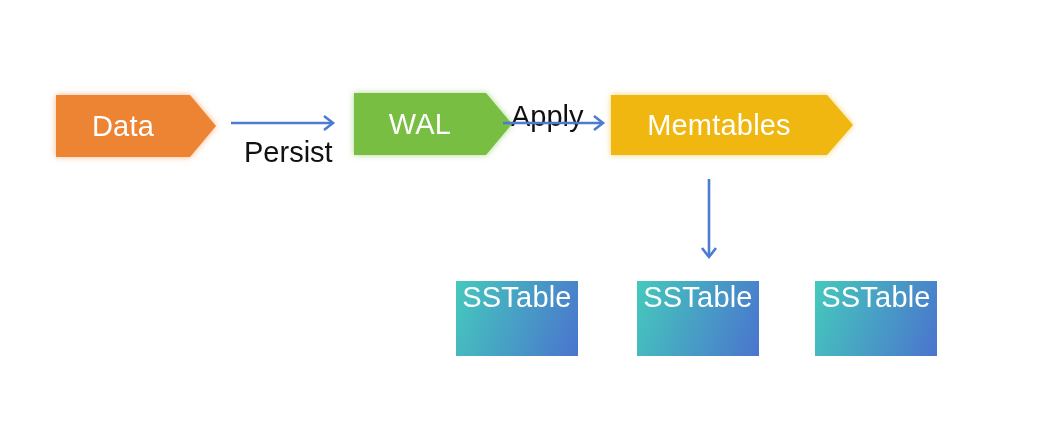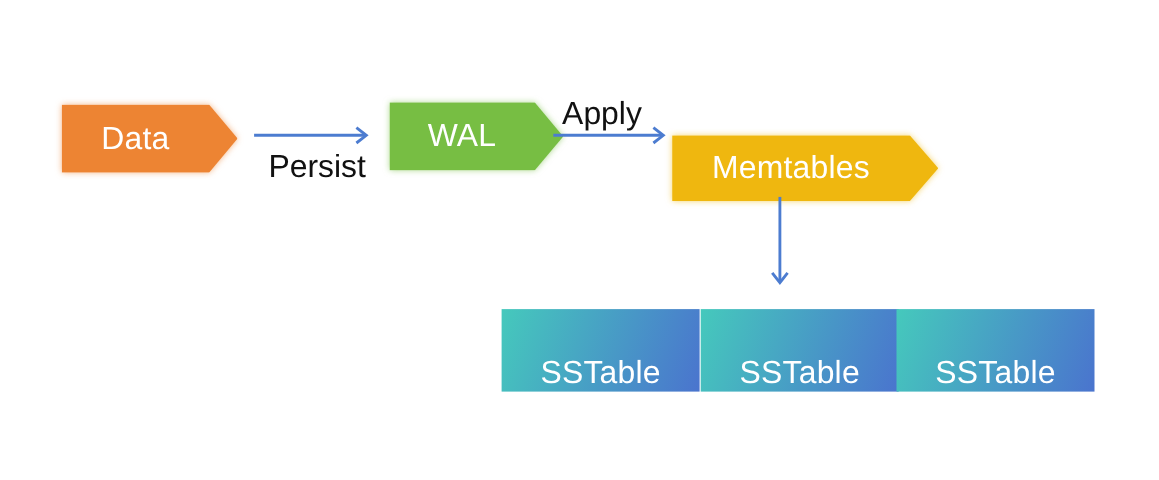--- a/index.html
+++ b/index.html
@@ -11,21 +11,21 @@
   .canvas {
     position: relative;
     width: 1054px;
     height: 436px;
     background: #ffffff;
     overflow: hidden;
   }
   .shape-wrap { position: absolute; }
   .glow-orange { filter: drop-shadow(0 0 3px rgba(237,132,51,0.6)); }
   .glow-green  { filter: drop-shadow(0 0 3px rgba(119,190,67,0.6)); }
-  .glow-gold   { filter: drop-shadow(0 0 3px rgba(239,183,15,0.6)); margin-top: 28px; }
+  .glow-gold   { filter: drop-shadow(0 0 3px rgba(239,183,15,0.6)); }
   .pentagon {
     width: 100%;
     height: 100%;
     display: flex;
     align-items: center;
     justify-content: center;
     box-sizing: border-box;
     padding-right: 26px;
     color: #ffffff;
     font-size: 29px;
@@ -39,25 +39,25 @@
     position: absolute;
     font-size: 29px;
     color: #111111;
     white-space: nowrap;
     line-height: 1.15;
   }
   .arrow { position: absolute; overflow: visible; }
   .sstable {
     position: absolute;
     top: 281px;
-    width: 180px;
+    width: 122px;
     height: 75px;
     background: linear-gradient(110deg, #45C9BC, #4A74CE);
     display: flex;
-    align-items: flex-end;
+    align-items: flex-start;
     justify-content: center;
     color: #ffffff;
     font-size: 29px;
     letter-spacing: 0.2px;
   }
 </style>
 </head>
 <body>
 
 <div class="canvas">
@@ -73,21 +73,21 @@
     <line x1="3" y1="11" x2="104" y2="11" stroke="#4C7CD0" stroke-width="2.6"></line>
     <polyline points="96,4 105,11 96,18" fill="none" stroke="#4C7CD0" stroke-width="2.6"></polyline>
   </svg>
 
   <div class="shape-wrap glow-green" style="left:342px; top:93px; width:158px; height:62px;">
     <div class="pentagon fill-green">
       <span>WAL</span>
     </div>
   </div>
 
-  <span class="edge-label" style="left:511px; top:88px;">Apply</span>
+  <span class="edge-label" style="left:511px; top:100px;">Apply</span>
   <svg class="arrow" style="left:500px; top:112px;" width="112" height="22">
     <line x1="3" y1="11" x2="102" y2="11" stroke="#4C7CD0" stroke-width="2.6"></line>
     <polyline points="94,4 103,11 94,18" fill="none" stroke="#4C7CD0" stroke-width="2.6"></polyline>
   </svg>
 
   <div class="shape-wrap glow-gold" style="left:611px; top:95px; width:242px; height:60px;">
     <div class="pentagon fill-gold">
       <span>Memtables</span>
     </div>
   </div>

